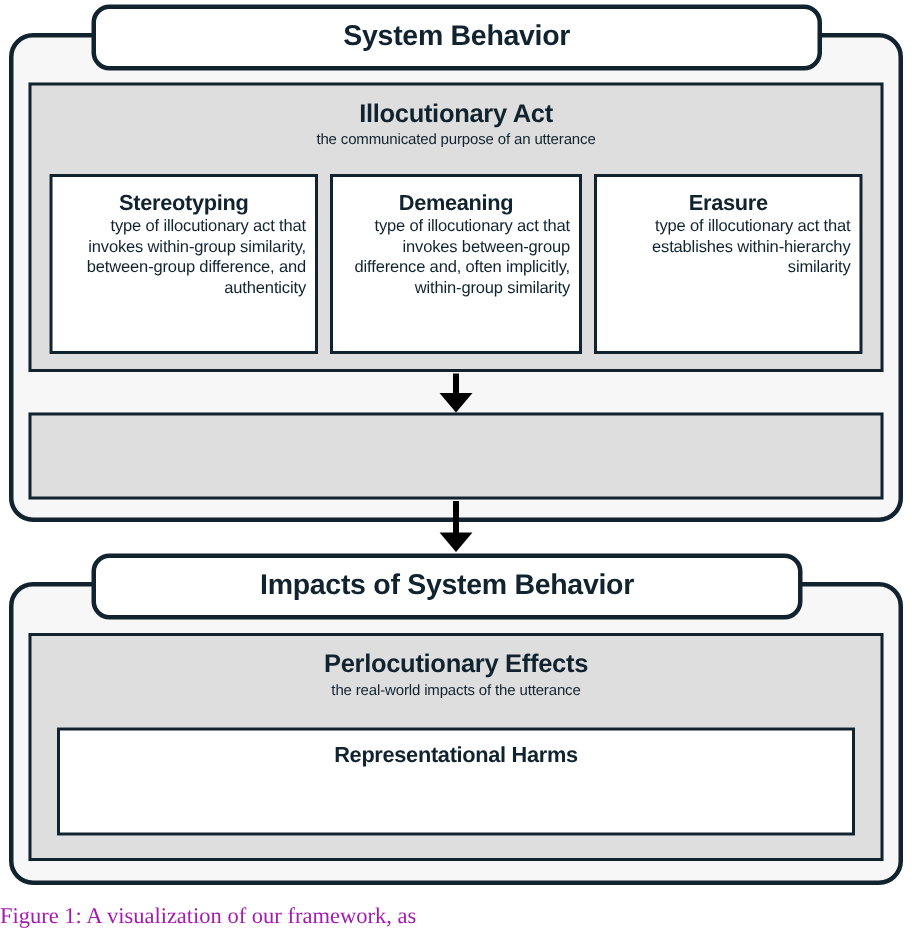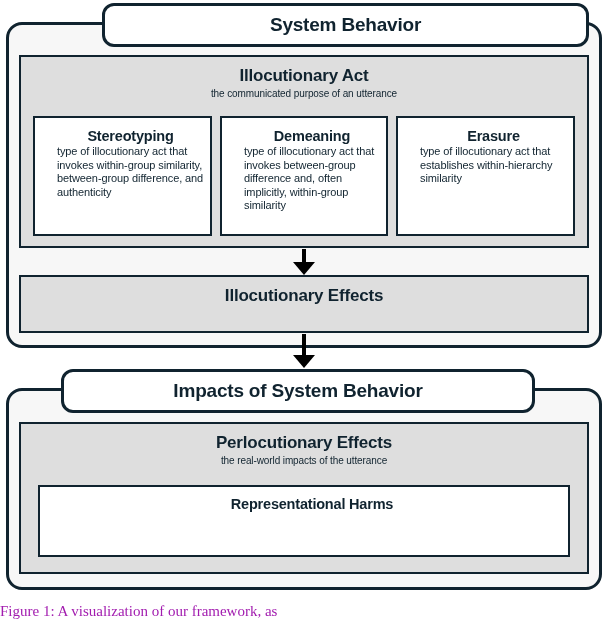--- a/index.html
+++ b/index.html
@@ -58,21 +58,20 @@
     font-weight: bold;
     font-size: 19px;
     letter-spacing: -0.2px;
     z-index: 5;
   }
   #tab-system {
     left: 61px;
     top: 3px;
     width: 487px;
     height: 44px;
-    margin-left: 41px;
   }
   #tab-impacts {
     left: 61px;
     top: 369px;
     width: 474px;
     height: 44px;
   }
 
   
   .gray-box {
@@ -127,39 +126,38 @@
     letter-spacing: -0.1px;
   }
   .leaf-title {
     text-align: center;
     font-weight: bold;
     font-size: 14.5px;
     line-height: 18px;
     letter-spacing: -0.2px;
   }
   .leaf-sub {
-    text-align: left;
+    text-align: right;
     font-size: 11px;
     line-height: 13.5px;
     letter-spacing: -0.1px;
     padding: 0 6px;
   }
 
   .gray-head {
     position: absolute;
     left: 0;
     right: 0;
     top: 8px;
   }
   .leaf-inner {
     position: absolute;
     left: 0;
     right: 0;
     top: 9px;
-    padding-left: 16px;
   }
   #box-harms .leaf-inner { top: 8px; }
 
   
   .arrow {
     position: absolute;
     width: 22px;
     z-index: 4;
   }
   .arrow .shaft {
@@ -240,21 +238,20 @@
     </div>
   </div>
 
   <div class="arrow" id="arrow-1">
     <div class="shaft"></div>
     <div class="head"></div>
   </div>
 
   <div class="gray-box" id="box-illoc-effects">
     <div class="gray-head">
-      <div class="sec-title">Illocutionary Effects</div>
     </div>
   </div>
 
   <div class="arrow" id="arrow-2">
     <div class="shaft"></div>
     <div class="head"></div>
   </div>
 
   <div class="panel" id="panel-impacts"></div>
 

